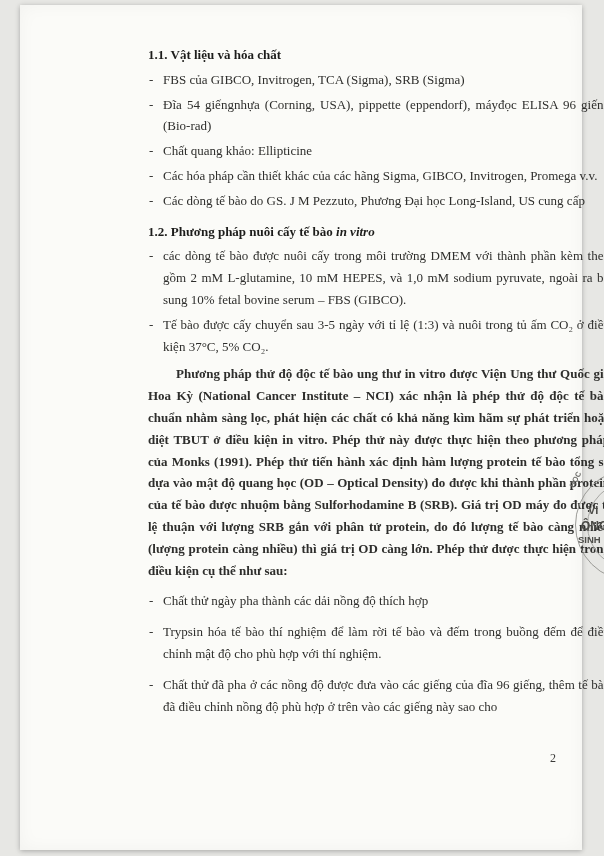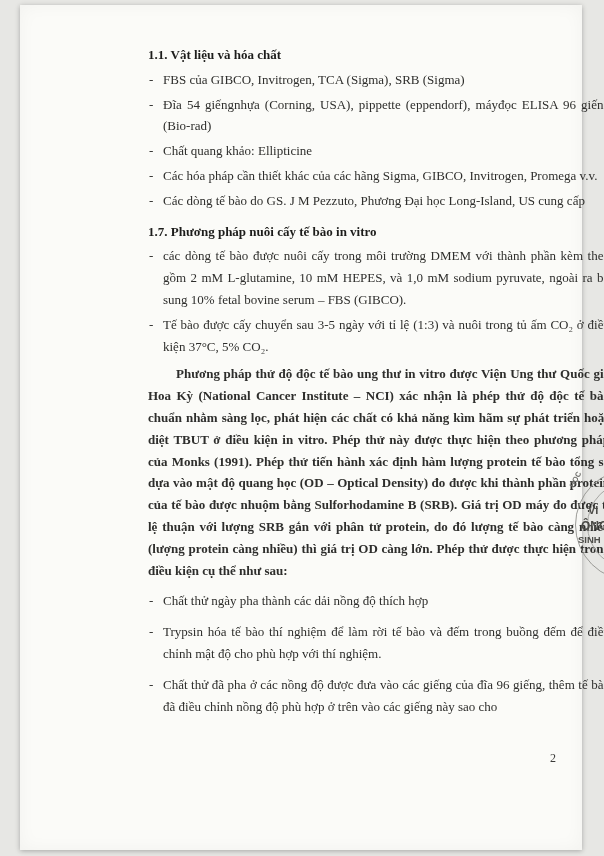--- a/index.html
+++ b/index.html
@@ -23,21 +23,21 @@
     line-height:21.8px;
     margin-left:48px;
   }
   .heading {
     font-weight:bold;
     color:#1d1d1b;
     margin-top:9px;
     margin-bottom:2px;
     text-align:justify;
   }
-  .italic { }
+  .italic { font-style:italic; }
   .bullet { display:flex; margin-top:3px; }
   .bullet.spaced { margin-top:9px; }
   .dash { width:15px; flex:none; padding-left:1px; }
   .btext { flex:1; text-align:justify; }
   .para { text-align:justify; text-indent:28px; margin-top:6px;font-weight:bold; }
   .pagenum {
     position:absolute; right:26px; top:746px;
     font-size:12px; color:#3a3a38;
   }
   
@@ -93,21 +93,21 @@
     </div>
     <div class="bullet">
       <span class="dash">-</span>
       <span class="btext">Các hóa pháp cần thiết khác của các hãng Sigma, GIBCO, Invitrogen, Promega v.v.</span>
     </div>
     <div class="bullet">
       <span class="dash">-</span>
       <span class="btext">Các dòng tế bào do GS. J M Pezzuto, Phương Đại học Long-Island, US cung cấp</span>
     </div>
 
-    <div class="heading"><span>1.7. Phương pháp nuôi cấy tế bào </span><span class="italic">in vitro</span></div>
+    <div class="heading"><span>1.2. Phương pháp nuôi cấy tế bào </span><span class="italic">in vitro</span></div>
 
     <div class="bullet">
       <span class="dash">-</span>
       <span class="btext">các dòng tế bào được nuôi cấy trong môi trường DMEM với thành phần kèm theo gồm 2 mM L-glutamine, 10 mM HEPES, và 1,0 mM sodium pyruvate, ngoài ra bổ sung 10% fetal bovine serum – FBS (GIBCO).</span>
     </div>
     <div class="bullet">
       <span class="dash">-</span>
       <span class="btext">Tế bào được cấy chuyển sau 3-5 ngày với tỉ lệ (1:3) và nuôi trong tủ ấm CO₂ ở điều kiện 37°C, 5% CO₂.</span>
     </div>
 

